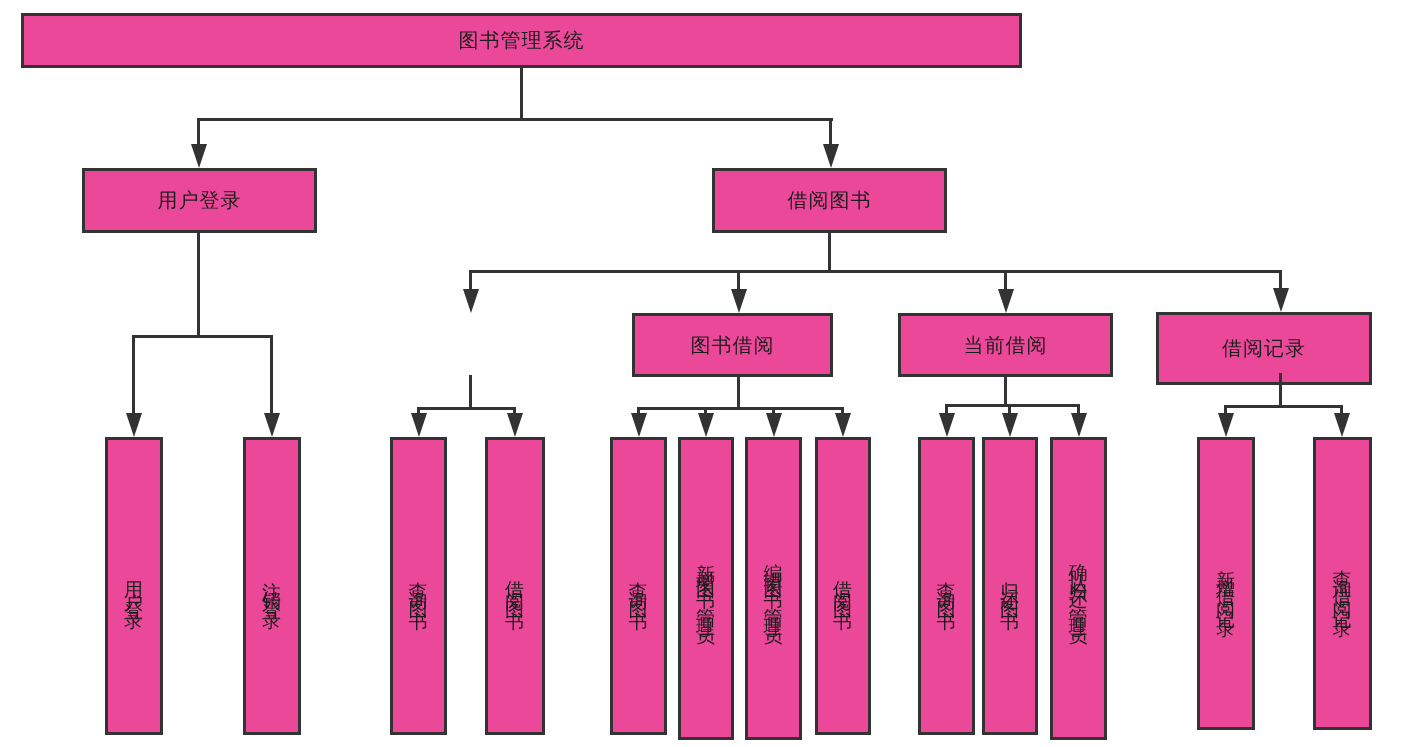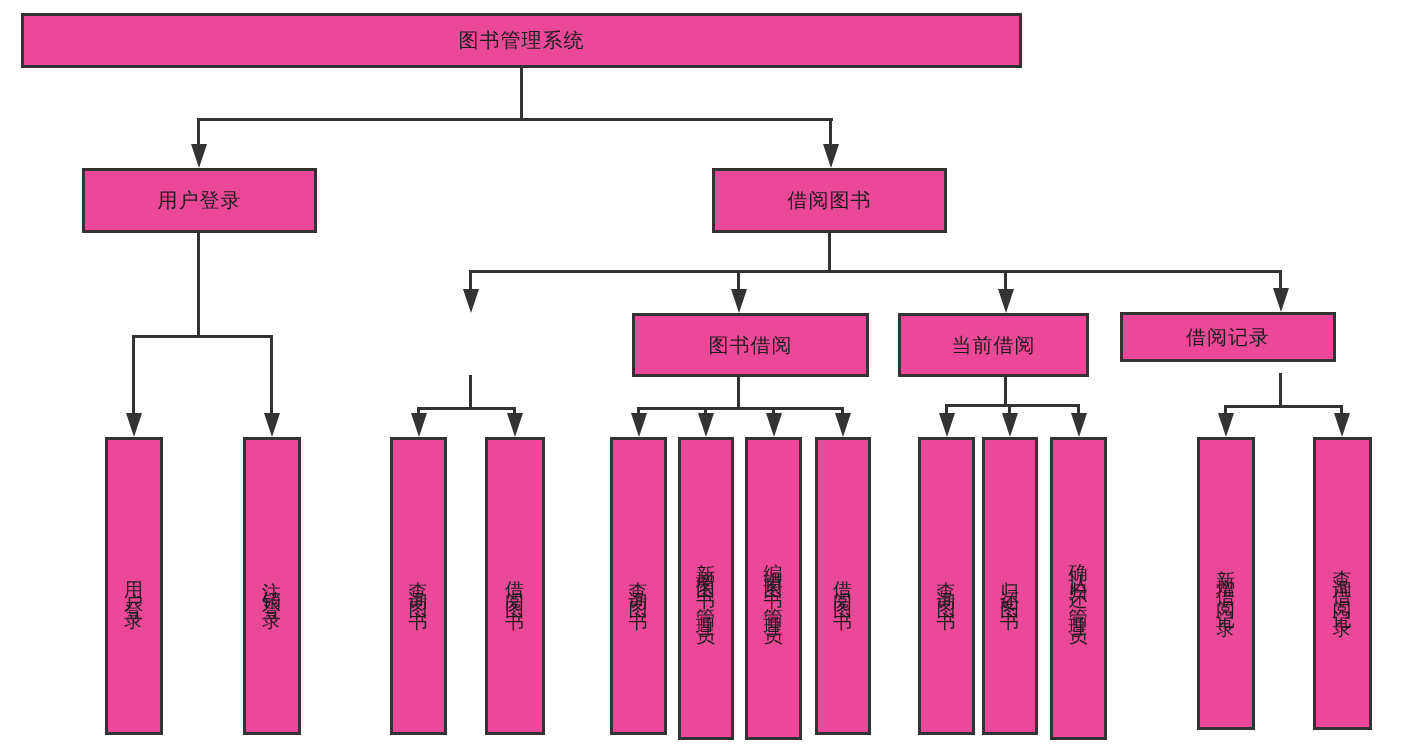--- a/index.html
+++ b/index.html
@@ -59,29 +59,29 @@
 
   <div class="node" style="left:82px;top:168px;width:235px;height:65px">
     <span>用户登录</span>
   </div>
 
   <div class="node" style="left:712px;top:168px;width:235px;height:65px">
     <span>借阅图书</span>
   </div>
 
 
-  <div class="node" style="left:632px;top:313px;width:237px;height:64px">
+  <div class="node" style="left:632px;top:313px;width:201px;height:64px">
     <span>图书借阅</span>
   </div>
 
-  <div class="node" style="left:898px;top:313px;width:191px;height:64px">
+  <div class="node" style="left:898px;top:313px;width:215px;height:64px">
     <span>当前借阅</span>
   </div>
 
-  <div class="node" style="left:1120px;top:312px;width:216px;height:50px">
+  <div class="node" style="left:1156px;top:312px;width:216px;height:73px">
     <span>借阅记录</span>
   </div>
 
   <div class="node leaf" style="left:105px;top:437px;width:58px;height:298px">
     <span>用户登录</span>
   </div>
 
   <div class="node leaf" style="left:243px;top:437px;width:58px;height:298px">
     <span>注销登录</span>
   </div>

